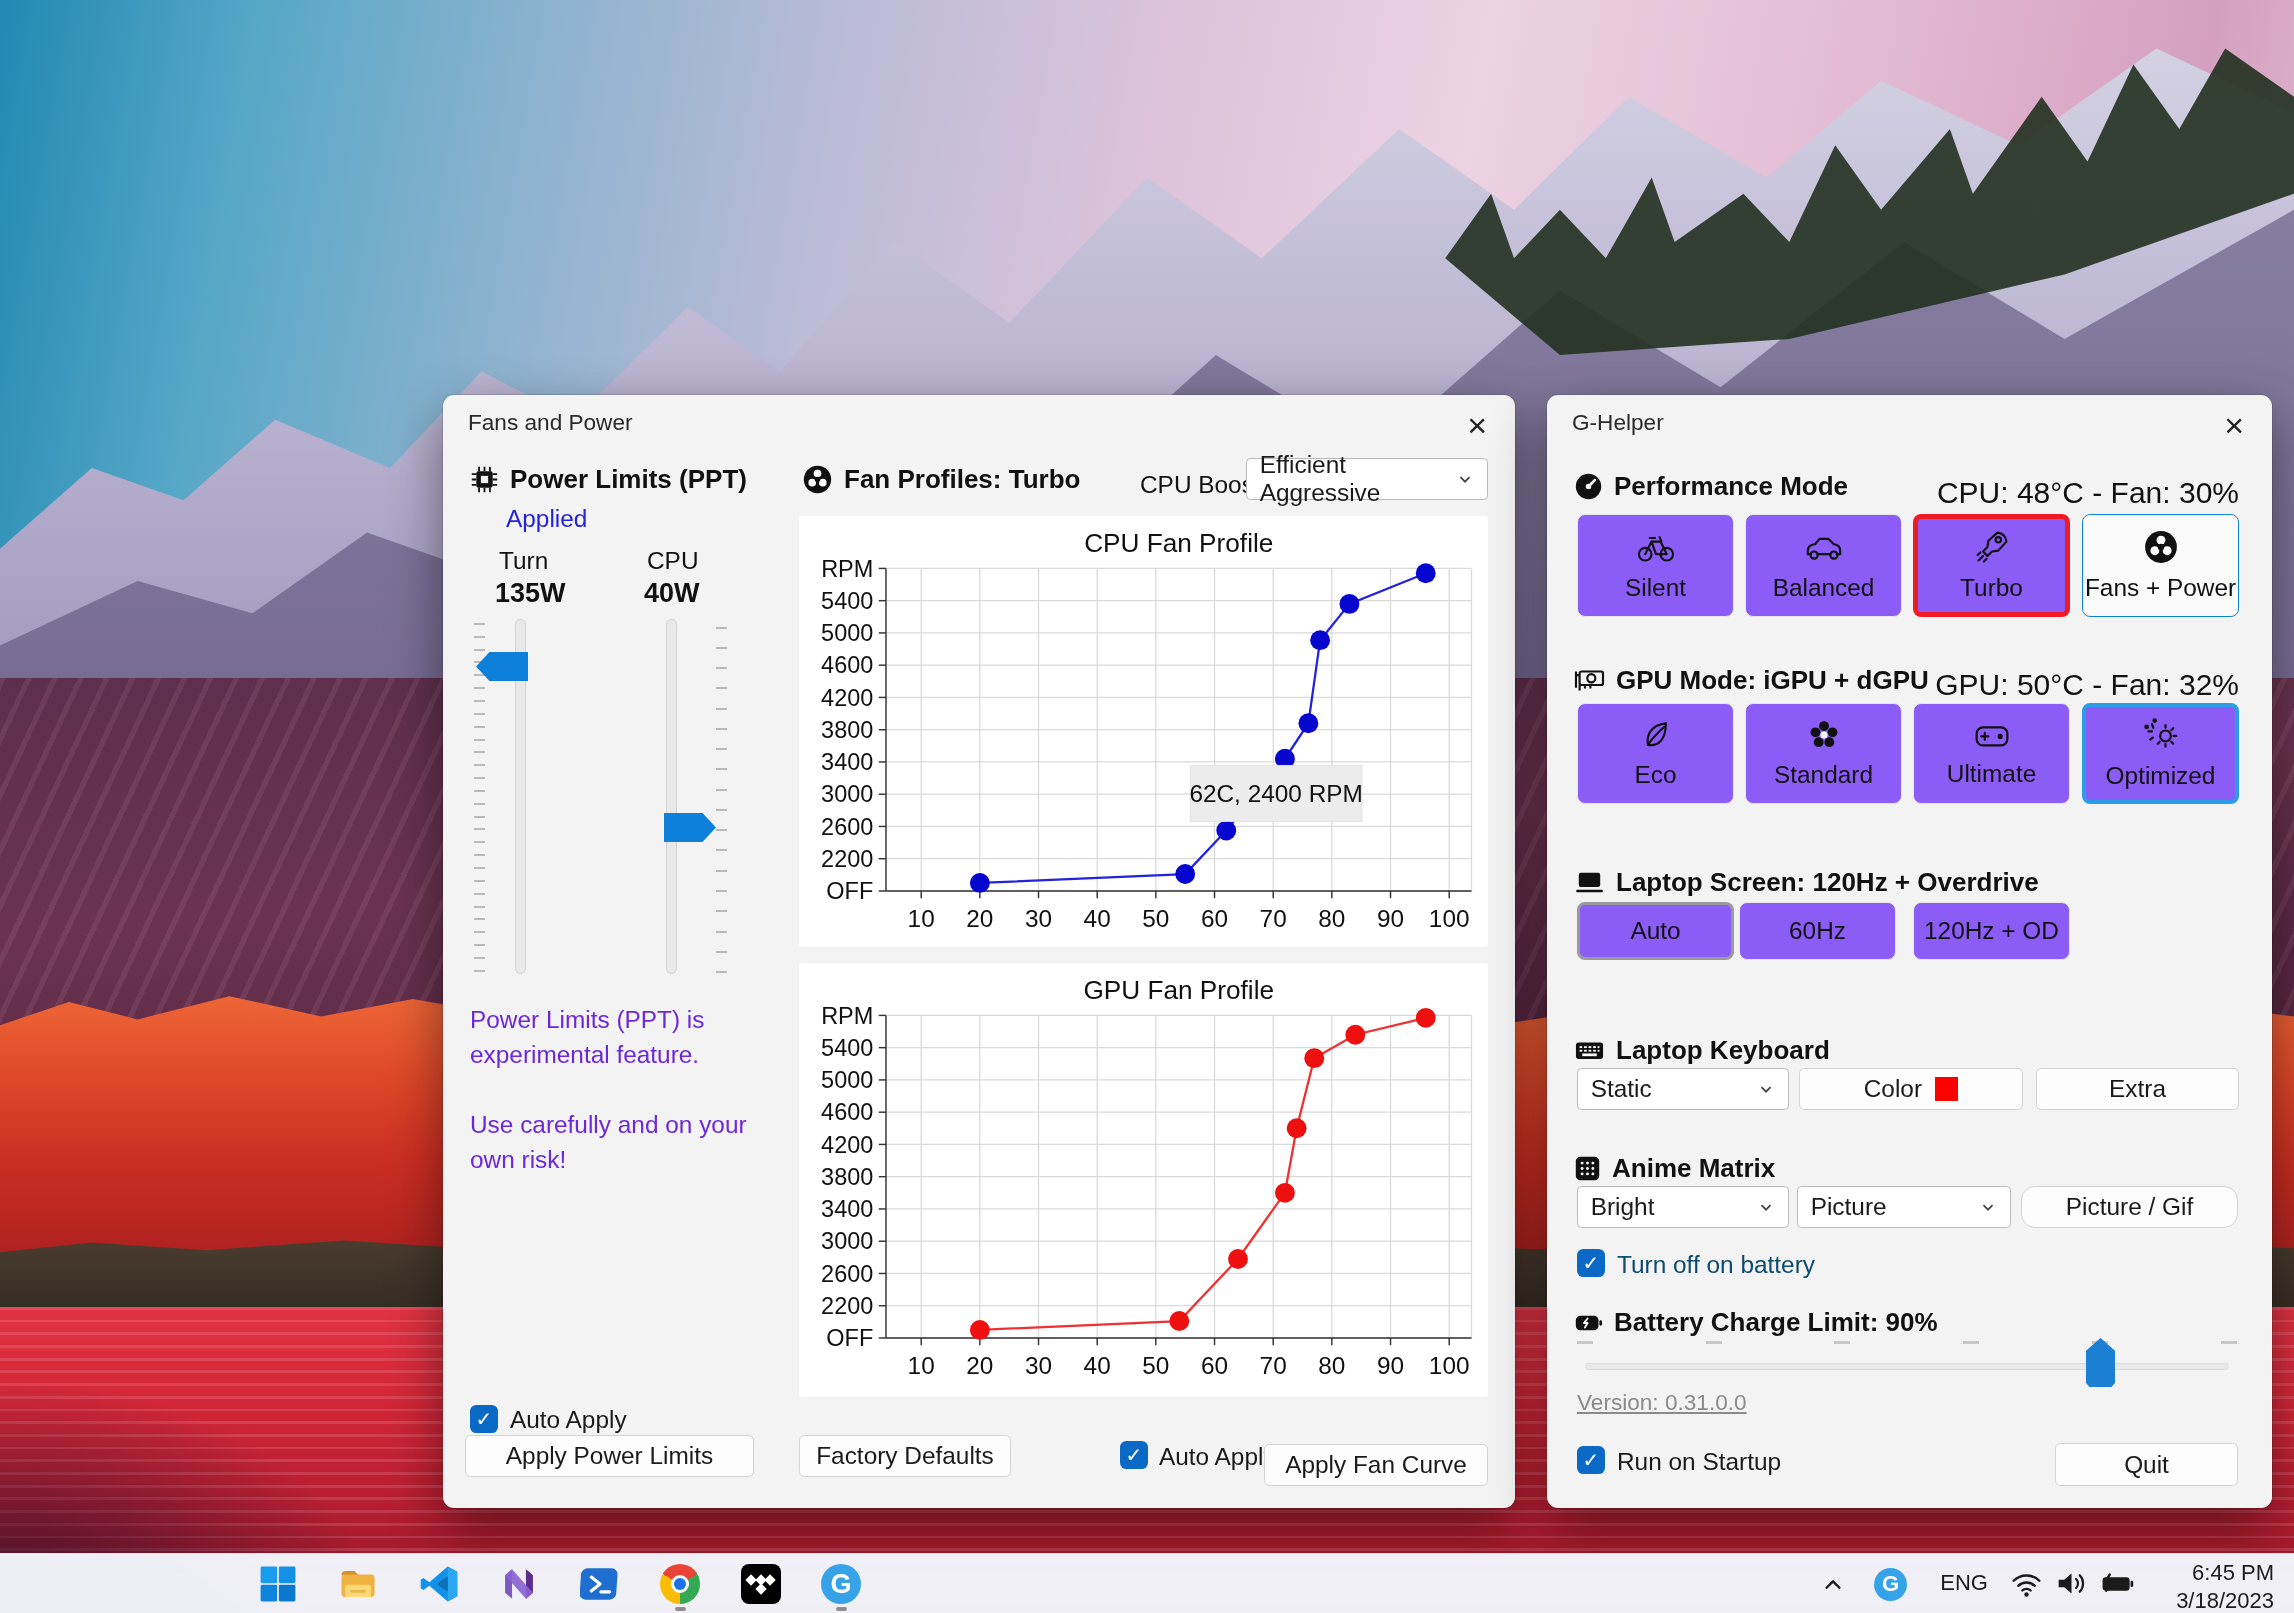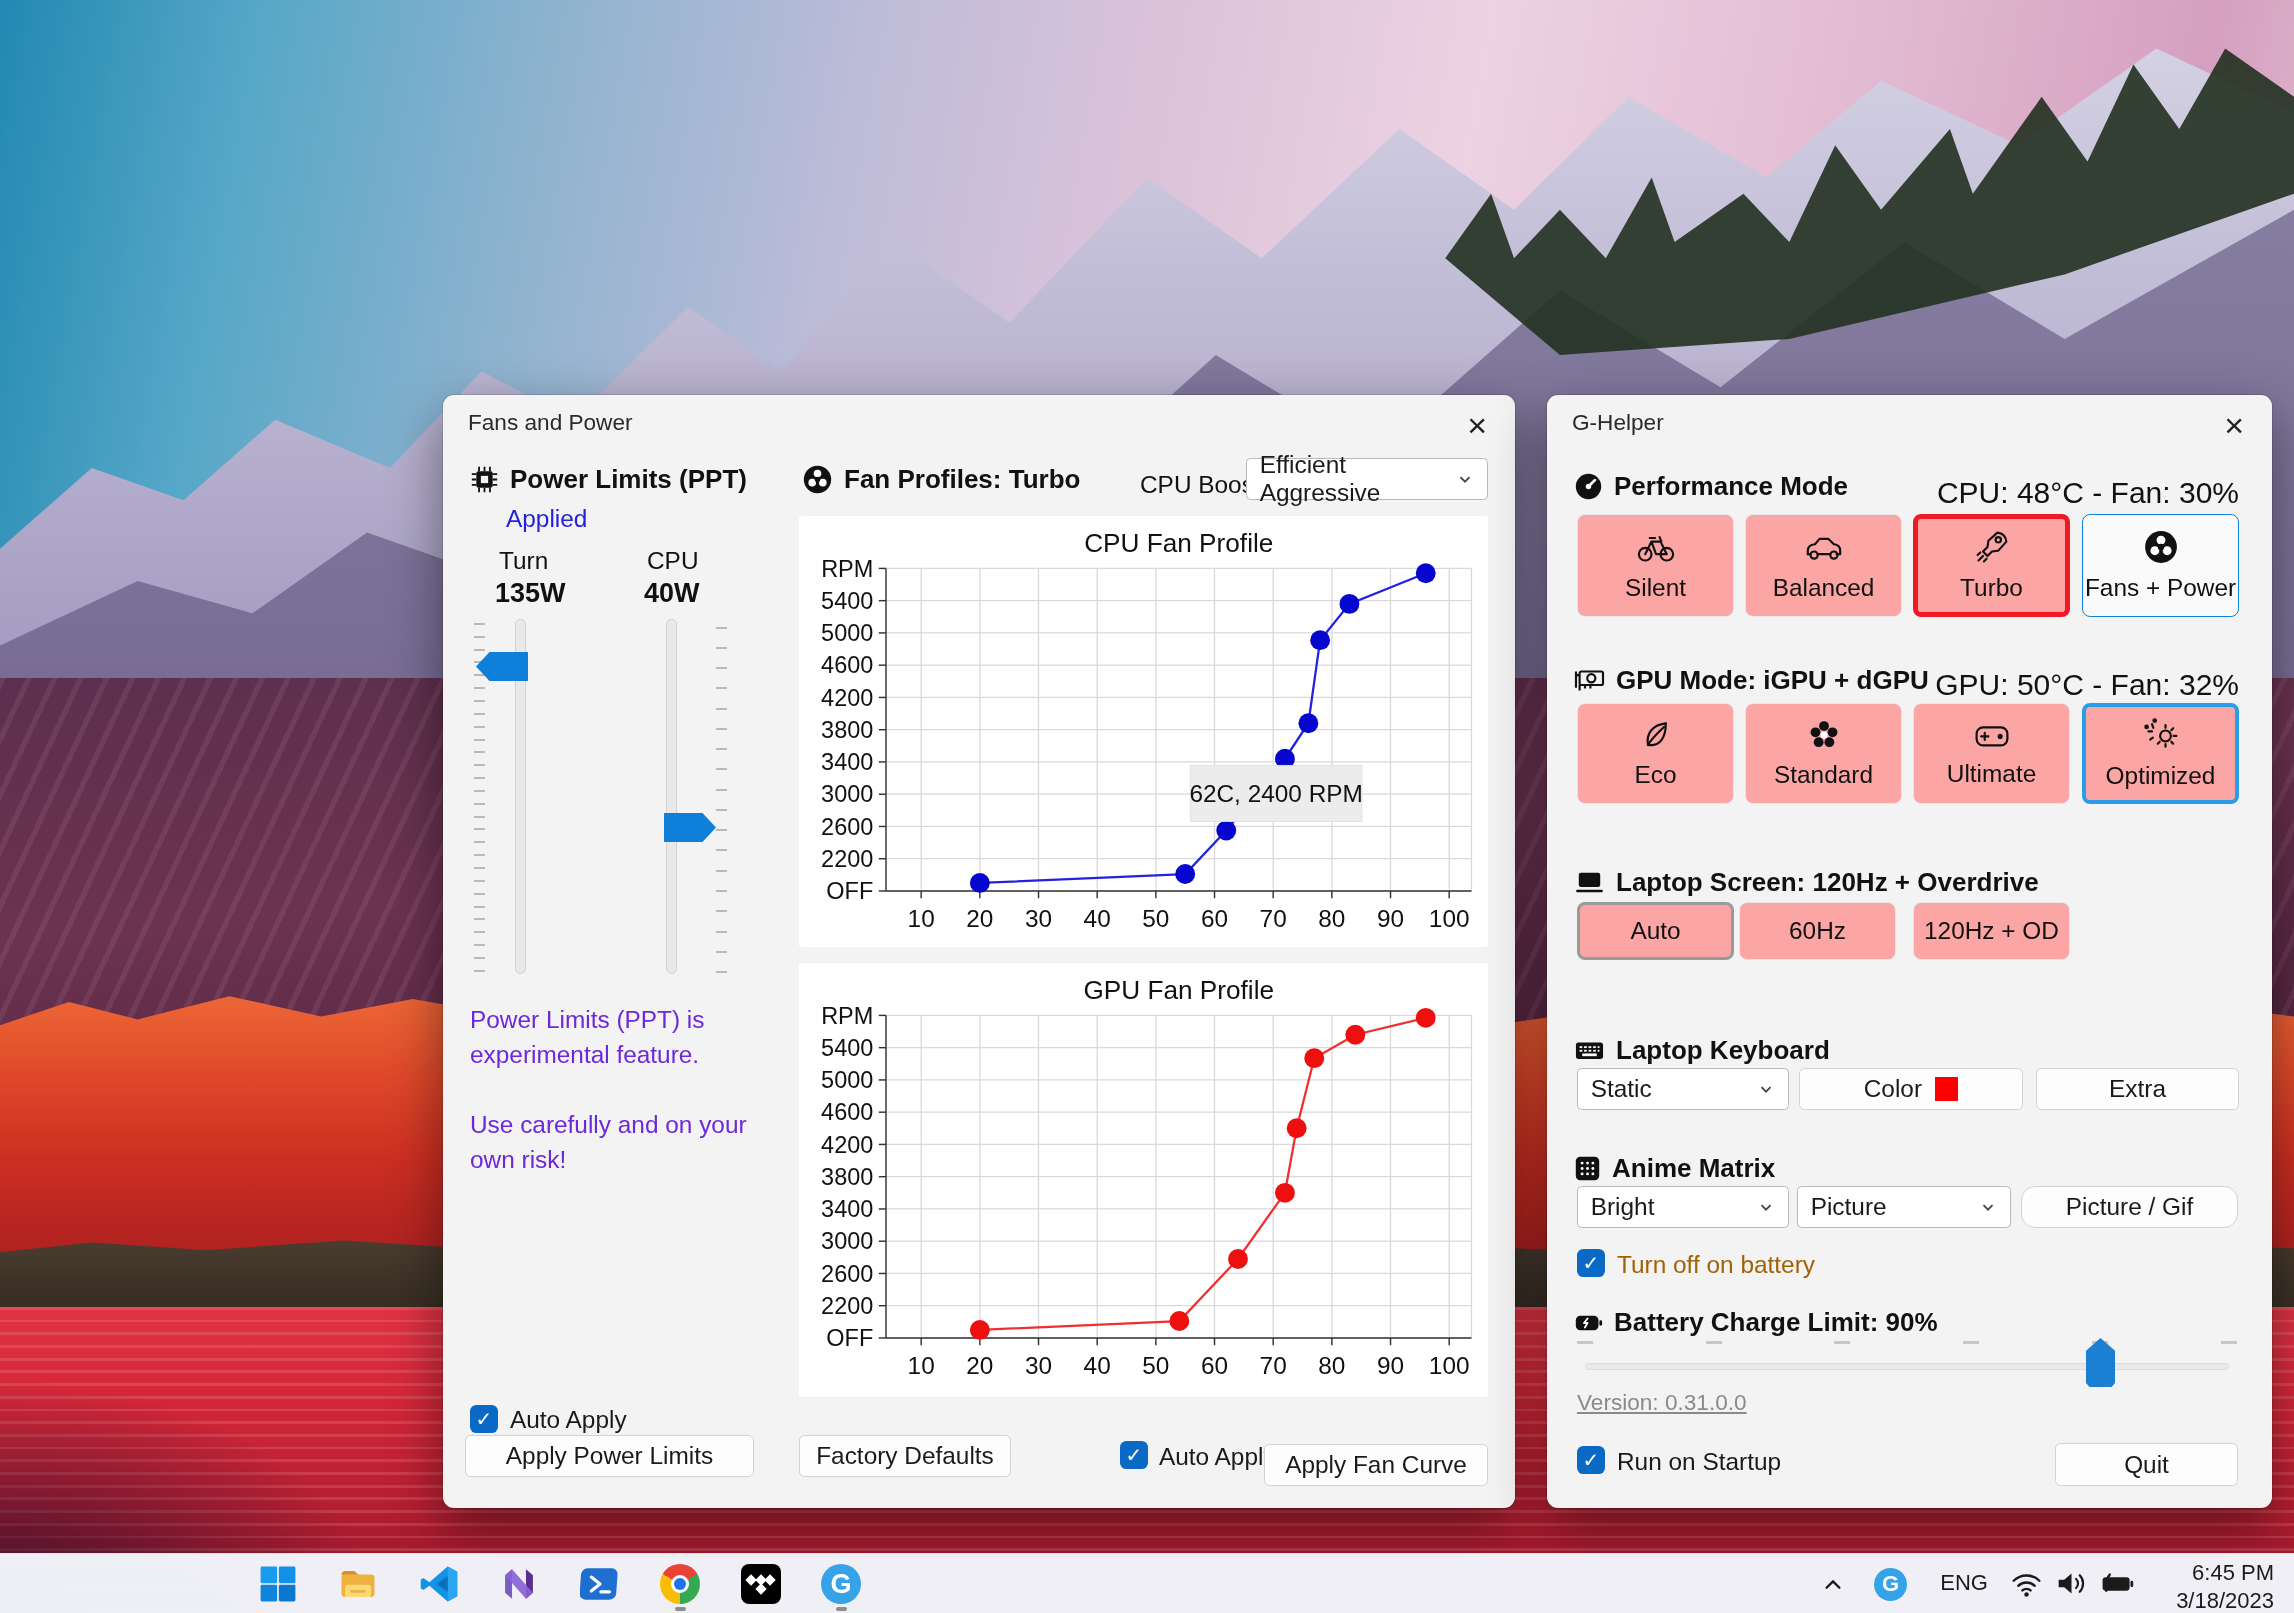--- a/index.html
+++ b/index.html
@@ -50,21 +50,21 @@
   .btn { position:absolute; background:#fdfdfd; border:0.9px solid #d2d2d2; border-radius:5.4px;
     display:flex; align-items:center; justify-content:center; font-size:24.4px; color:#1a1a1a; }
   .dd { position:absolute; background:#fff; border:0.9px solid #b9b9b9; border-radius:4.5px;
     display:flex; align-items:center; font-size:24.4px; padding:0 12.7px; color:#1a1a1a; }
   .dd .dd-chev { margin-left:auto; display:flex; }
   .cb { position:absolute; width:28px; height:28px; background:#0a69c5; border-radius:6.3px;
     display:flex; align-items:center; justify-content:center; color:#fff; font-size:20px; font-weight:700; }
   .cb-label { position:absolute; font-size:24.4px; color:#1a1a1a; white-space:nowrap; }
 
   
-  .card { position:absolute; background:#fca5a5; border:0.9px solid #e7e7e7; border-radius:8.1px;
+  .card { position:absolute; background:#8b5cf6; border:0.9px solid #e7e7e7; border-radius:8.1px;
     display:flex; flex-direction:column; align-items:center; justify-content:center; gap:9px; }
   .card .lbl { font-size:24.4px; color:#111; }
   .card.sel-red { border:5.4px solid #ee1b24; }
   .card.out-blue { border:1.8px solid #0a84d8; background:#fafafa; }
   .card.sel-blue { border:4.5px solid #2b9de6; }
   .card.sel-gray { border:3.6px solid #9a9a9a; }
 
   
   .blue-note { position:absolute; font-size:24.4px; color:#2222dd; }
   .small-lbl { position:absolute; font-size:24.4px; color:#111; }
@@ -587,21 +587,21 @@
       <span>Picture</span>
       <span class="dd-chev">
         <svg width="18" height="18" viewBox="0 0 20 20">
             <polyline points="5,8 10,13 15,8" fill="none" stroke="#444" stroke-width="2"></polyline>
           </svg>
       </span>
     </div>
     <div class="btn" style="left:474px; top:791px; width:217px; height:42px;border-radius:14px;">Picture / Gif</div>
 
     <div class="cb" style="left:30px; top:854px;">✓</div>
-    <div class="cb-label" style="left:70px; top:856px; color:#a16207;">Turn off on battery</div>
+    <div class="cb-label" style="left:70px; top:856px; color:#0c4a6e;">Turn off on battery</div>
 
     <div class="hdr" style="left:27px; top:912px;">
       <svg width="29" height="22" viewBox="0 0 32 24">
         <rect x="2" y="4" width="25" height="16" rx="5" fill="#111"></rect>
         <rect x="28" y="9" width="3" height="6" rx="1.5" fill="#111"></rect>
         <path d="M15 7 l-4 5 h4 l-3 5" stroke="#fff" stroke-width="2" fill="none" stroke-linecap="round" stroke-linejoin="round"></path>
       </svg>
       <span>Battery Charge Limit: 90%</span>
     </div>
     <div id="bticks">

